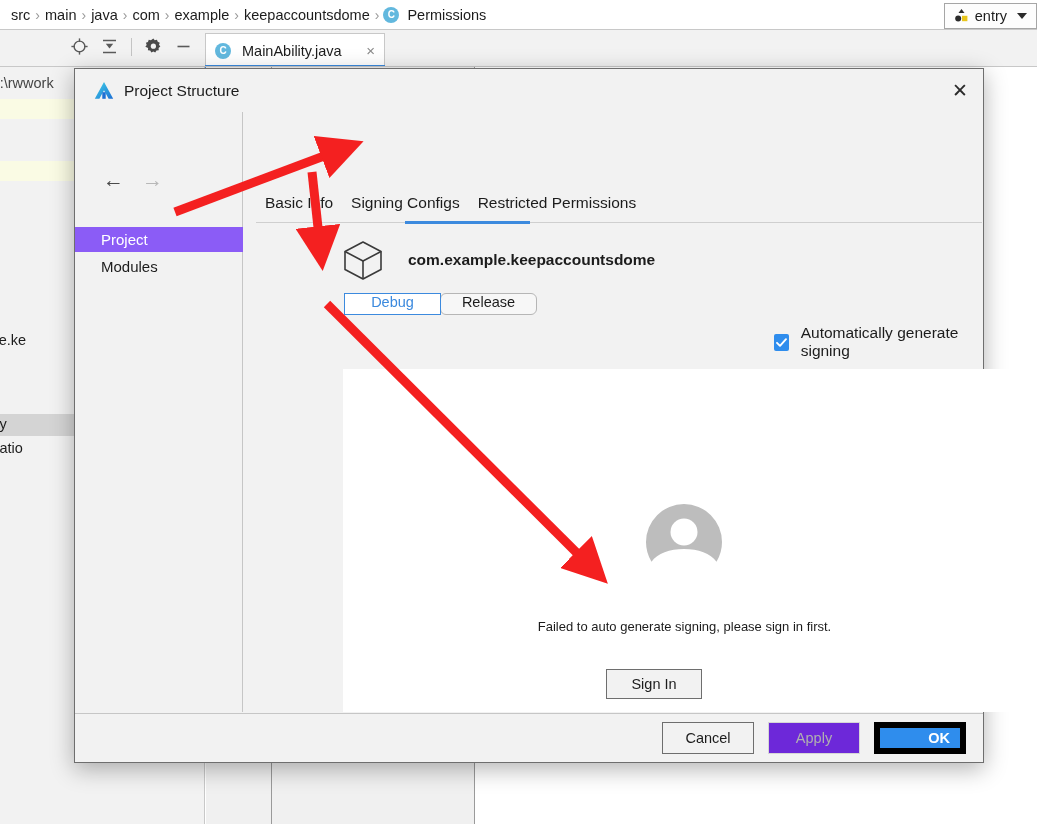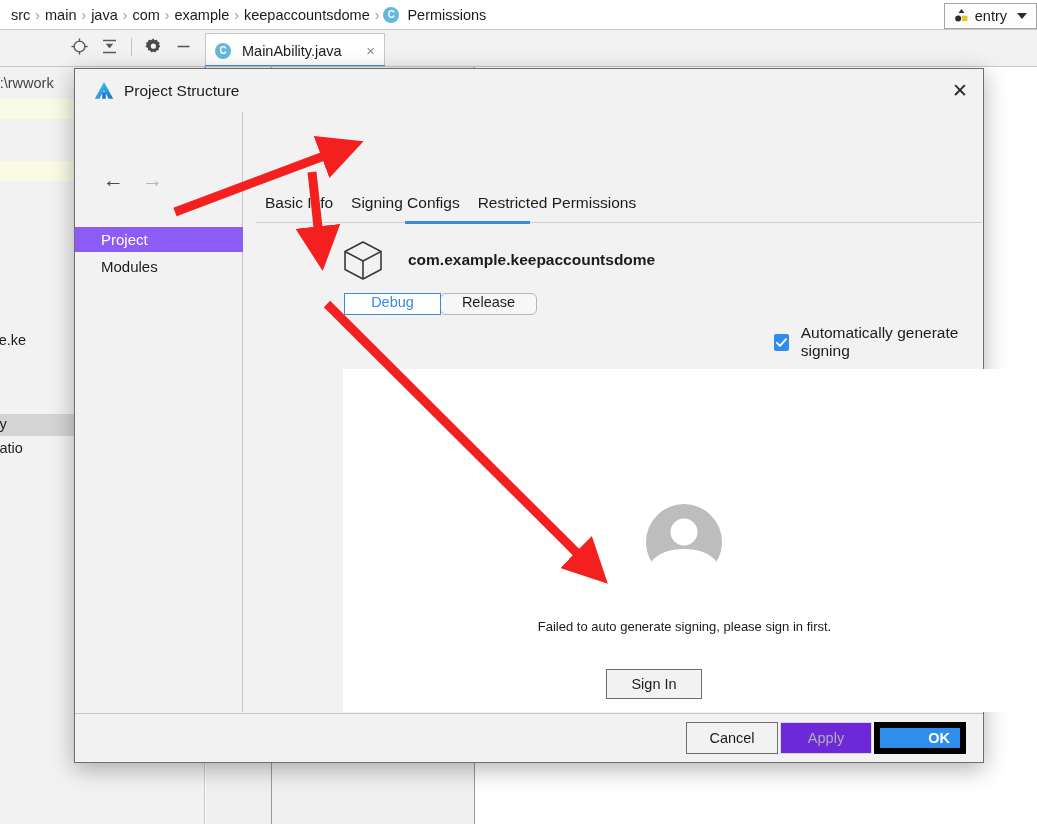--- a/index.html
+++ b/index.html
@@ -273,21 +273,21 @@
 
   
   #dlgfooterline {
     position: absolute; left: 0; top: 644px; width: 908px; height: 1px;
     background: #c6c6c6;
   }
   #dlgfooter {
     position: absolute; left: 0; top: 645px; width: 908px; height: 48px;
     background: #f2f2f2;
     display: flex; align-items: center; justify-content: flex-end;
-    gap: 2px; padding-right: 17px;
+    gap: 14px; padding-right: 17px;
   }
   .fbtn {
     height: 32px; min-width: 92px;
     display: flex; align-items: center; justify-content: center;
     font-size: 14.5px; cursor: pointer;
   }
   .fbtn.normal { border: 1px solid #6e6e6e; background: #f2f2f2; color: #1c1c1c; }
   .fbtn.disabled { border: 1px solid #d6d6d6; background: #6d28d9; color: #b0b0b0; cursor: default; }
   .fbtn.primary { border: 6px solid #000000; background: #2f8ded; color: #ffffff; font-weight: bold; padding-left: 38px; }
 

